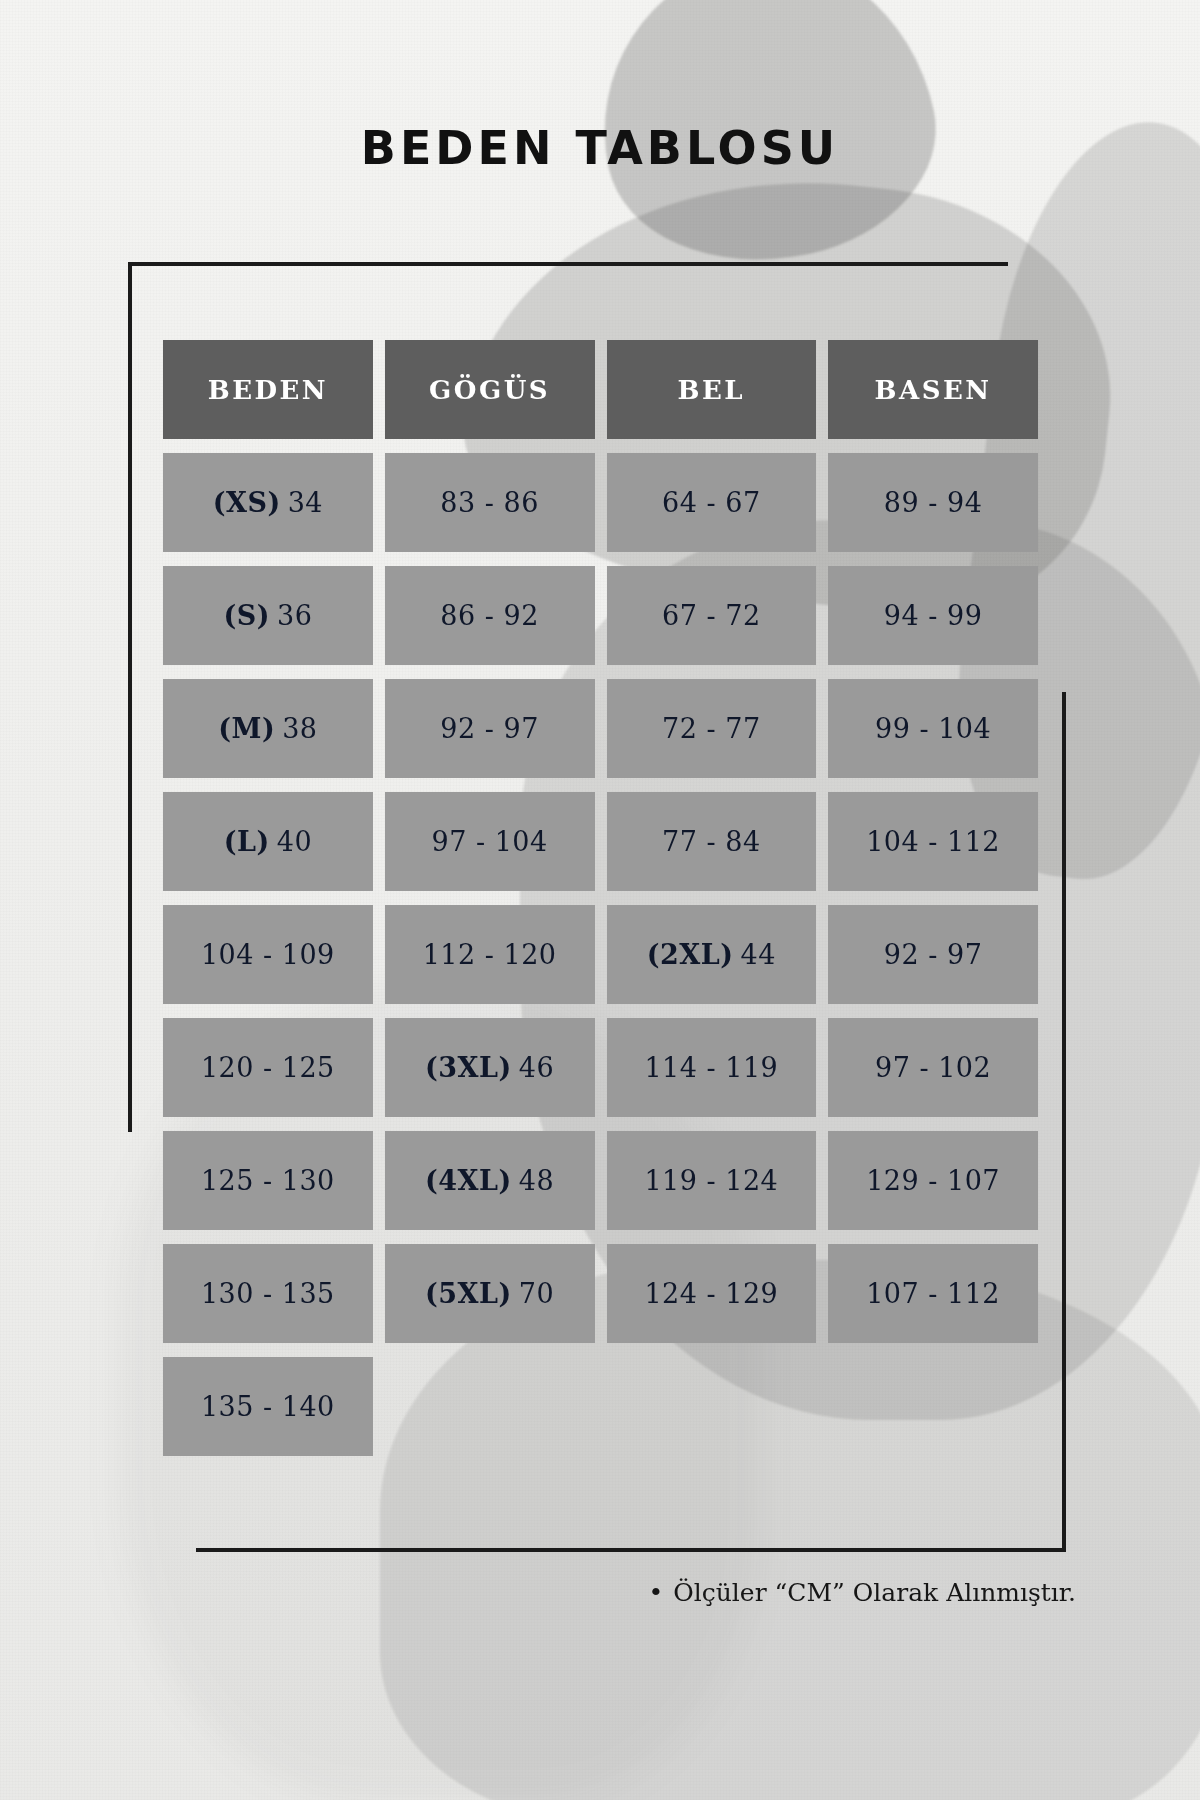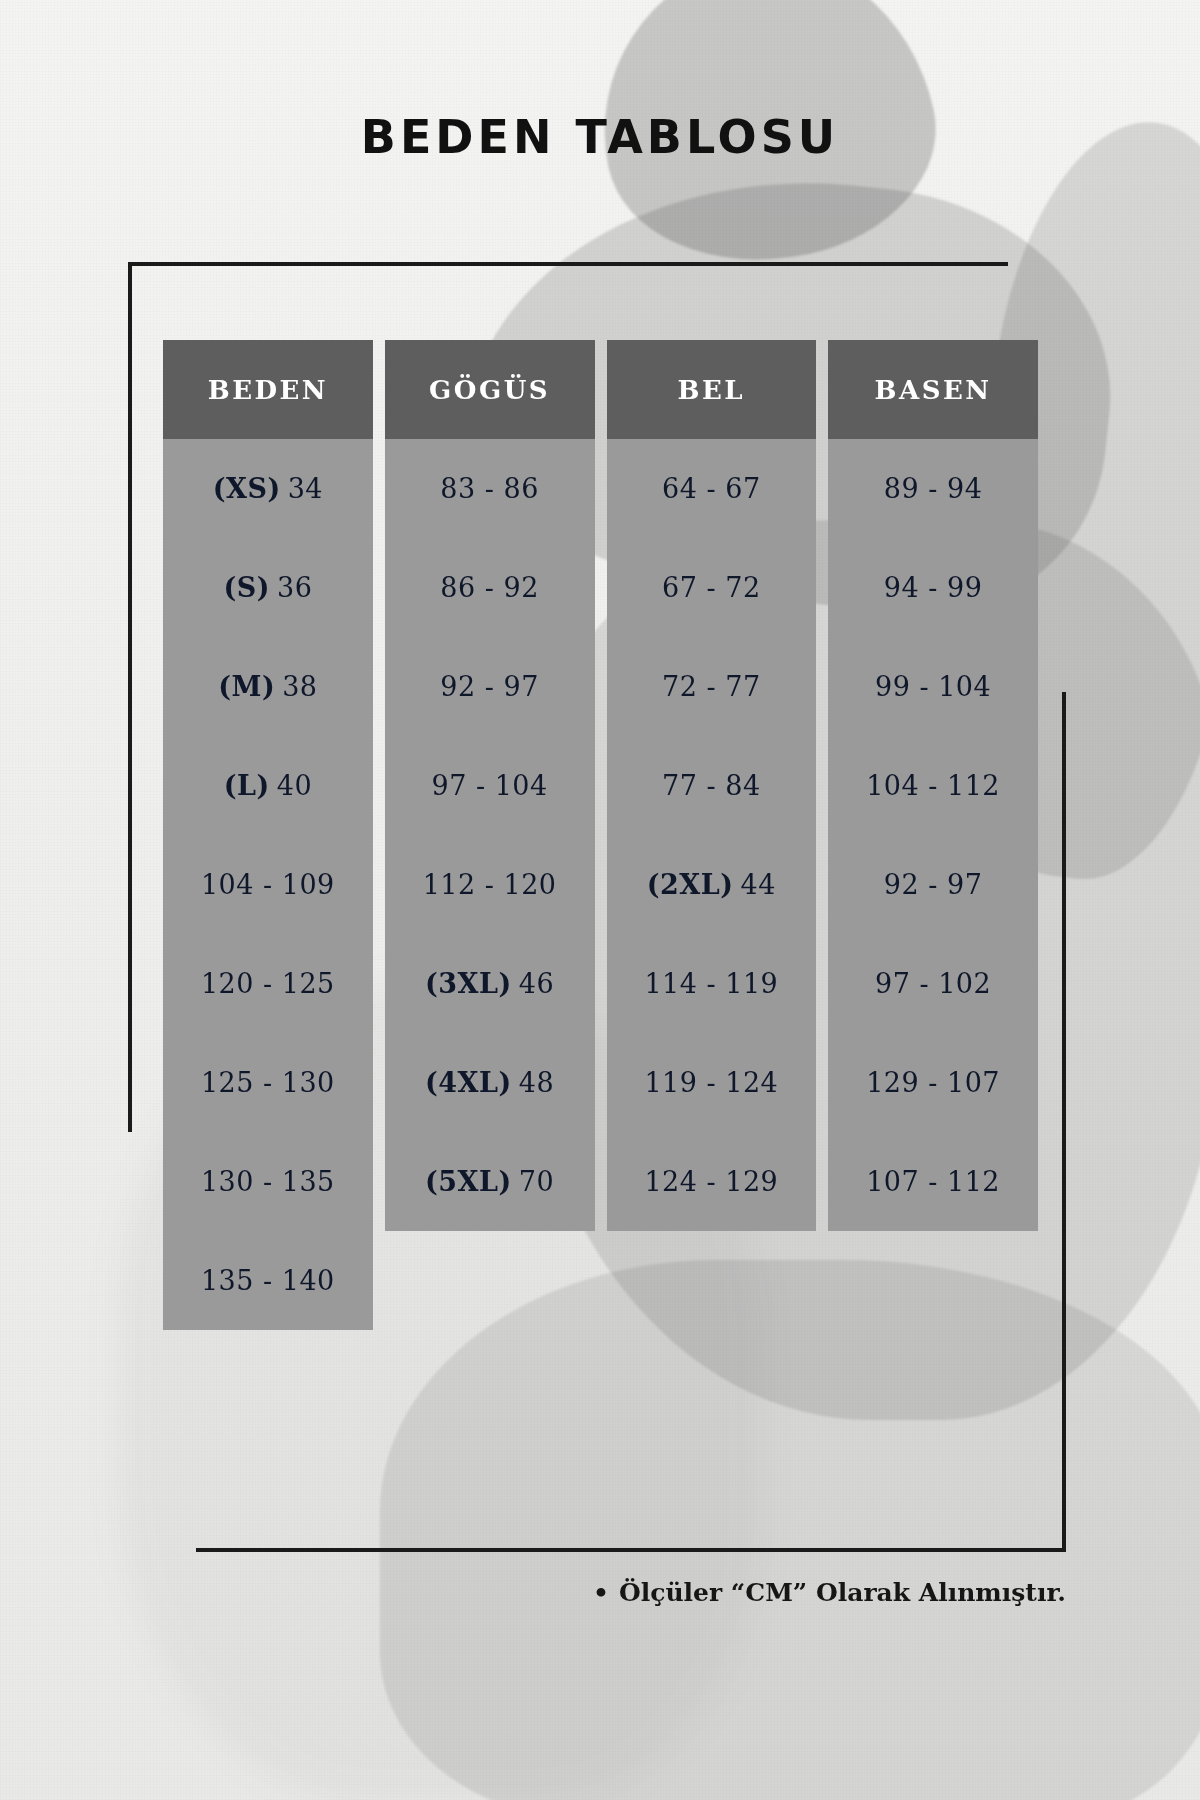--- a/index.html
+++ b/index.html
@@ -74,21 +74,21 @@
     left: 120px; top: 980px;
     width: 640px; height: 820px;
     border-radius: 50% 50% 35% 40% / 40% 45% 35% 40%;
     background: rgba(90,90,90,0.055);
     filter: blur(18px);
   }
 
   
   .title {
     position: absolute;
-    top: 110px;
+    top: 121px;
     left: 0;
     width: 1200px;
     text-align: center;
     font-family: "DejaVu Sans", sans-serif;
     font-weight: 700;
     font-size: 46px;
     letter-spacing: 4px;
     color: #111111;
   }
 
@@ -103,21 +103,21 @@
   .frame-bottom   { left: 196px;  top: 1548px; width: 870px; height: 4px; }
 
   
   .table {
     position: absolute;
     left: 163px;
     top: 340px;
     width: 875px;
     display: grid;
     grid-template-columns: repeat(4, 1fr);
-    gap: 0 12px;
+    gap: 14px 12px;
   }
   .cell {
     height: 99px;
     display: flex;
     align-items: center;
     justify-content: center;
     text-align: center;
     background: #9a9a9a;
     color: #0f172a;
     font-family: "DejaVu Serif", serif;
@@ -133,26 +133,26 @@
     letter-spacing: 2.5px;
   }
   .cell .lbl {
     font-weight: 700;
     margin-right: 7px;
   }
 
   
   .footnote {
     position: absolute;
-    left: 0;
+    left: 10px;
     top: 1578px;
     width: 1066px;
     text-align: right;
     font-family: "DejaVu Serif", serif;
-    font-weight: 700;
+    font-weight: 400;
     font-size: 25px;
     color: #161616;
   }
   .footnote .bullet {
     margin-right: 10px;
   }
 </style>
 </head>
 <body>
 

